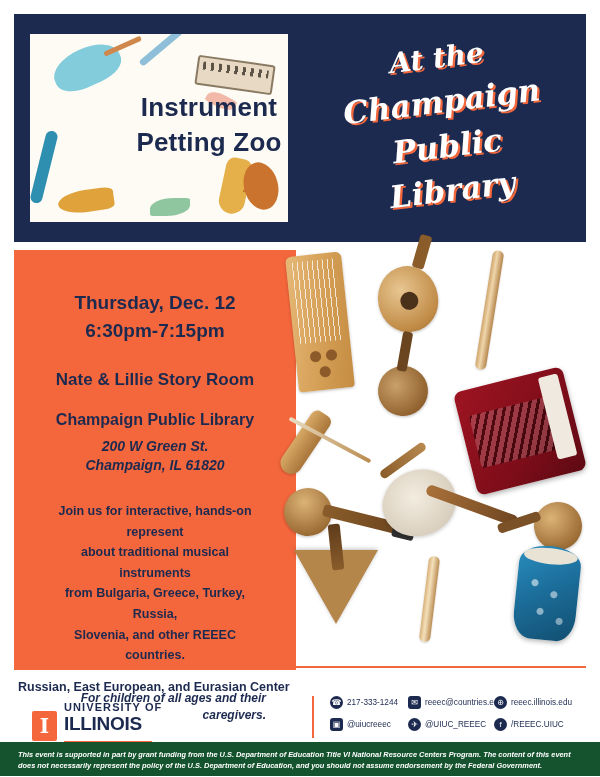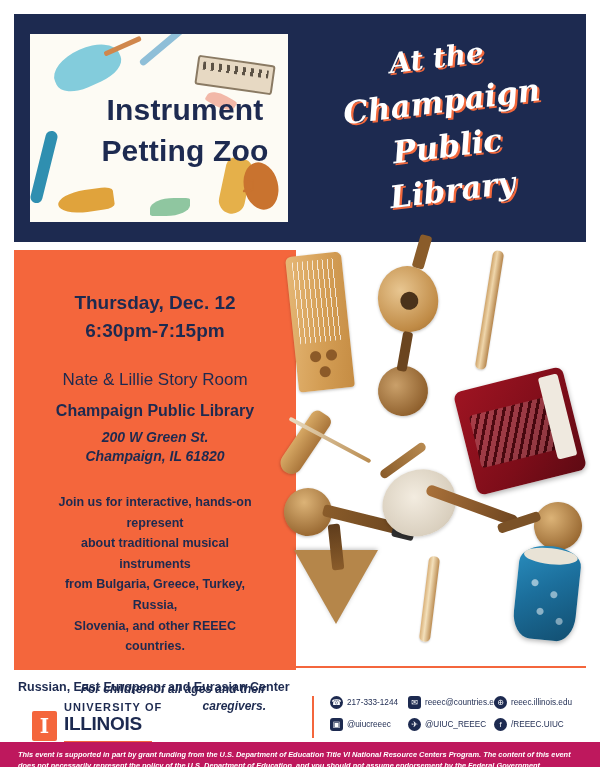--- a/index.html
+++ b/index.html
@@ -37,26 +37,27 @@
     height: 188px;
     background: #fdfbf4;
     overflow: hidden;
   }
   .hero-card-title {
     position: absolute;
     left: 0;
     top: 56px;
     width: 310px;
     text-align: center;
-    font-size: 30px;
+    font-size: 26px;
     font-weight: bold;
     color: #1d2a50;
     line-height: 1.35;
     letter-spacing: 0.2px;
     z-index: 4;
+    padding-left: 24px;
   }
   
   .doodle { position: absolute; z-index: 2; }
   .d-violin {
     left: 22px; top: 14px; width: 70px; height: 38px;
     background: #6ec4d8; border-radius: 50% 50% 40% 40%;
     transform: rotate(-24deg);
     opacity: .85;
   }
   .d-violin:after {
@@ -149,23 +150,23 @@
     margin: 0 0 2px 0;
   }
   .time-line {
     font-size: 19px;
     font-weight: bold;
     line-height: 1.35;
     margin: 0 0 26px 0;
   }
   .venue-room {
     font-size: 17px;
-    font-weight: normal;
+    font-weight: bold;
     line-height: 1.3;
-    margin: 0 0 10px 0;
+    margin: 0 0 19px 0;
   }
   .venue-name {
     font-size: 16px;
     font-weight: bold;
     line-height: 1.3;
     margin: 0 0 6px 0;
   }
   .addr1, .addr2 {
     font-size: 14px;
     font-weight: bold;
@@ -509,22 +510,22 @@
     flex: 0 0 auto;
   }
   .badge.square {
     border-radius: 3px;
   }
   .disclaimer {
     position: absolute;
     left: 0;
     top: 742px;
     width: 600px;
-    height: 25px;
-    background: #be185d;
+    height: 34px;
+    background: #14532d;
     color: #ffffff;
     font-size: 7.4px;
     font-weight: bold;
     font-style: italic;
     line-height: 1.5;
     padding: 7px 0 0 18px;
     box-sizing: border-box;
   }
   .disclaimer p { margin: 0; }
 </style>

